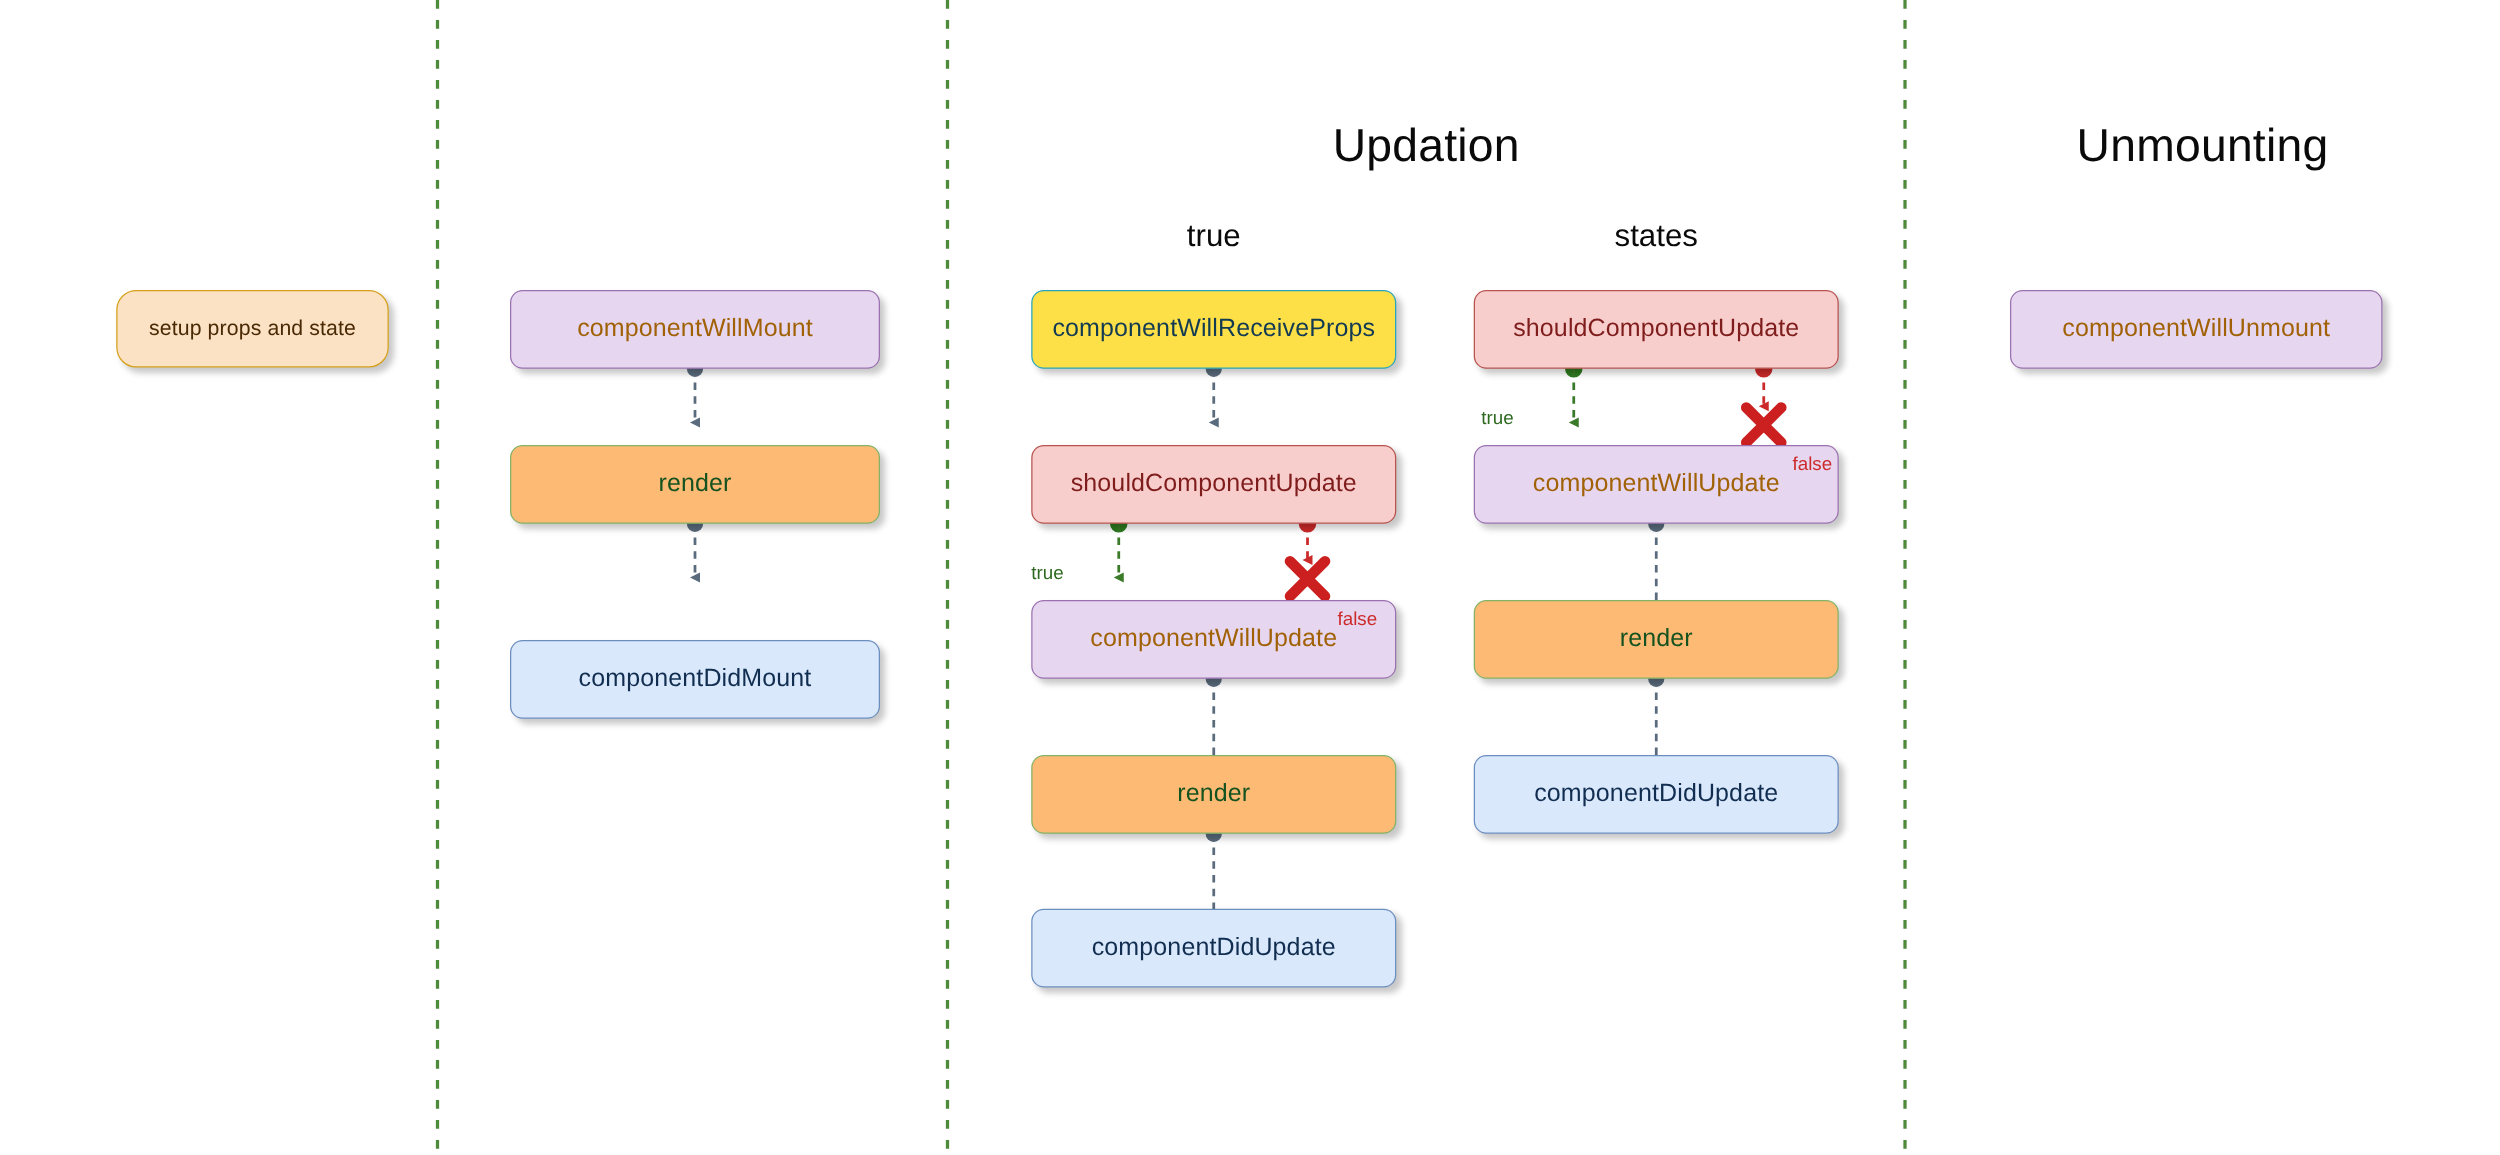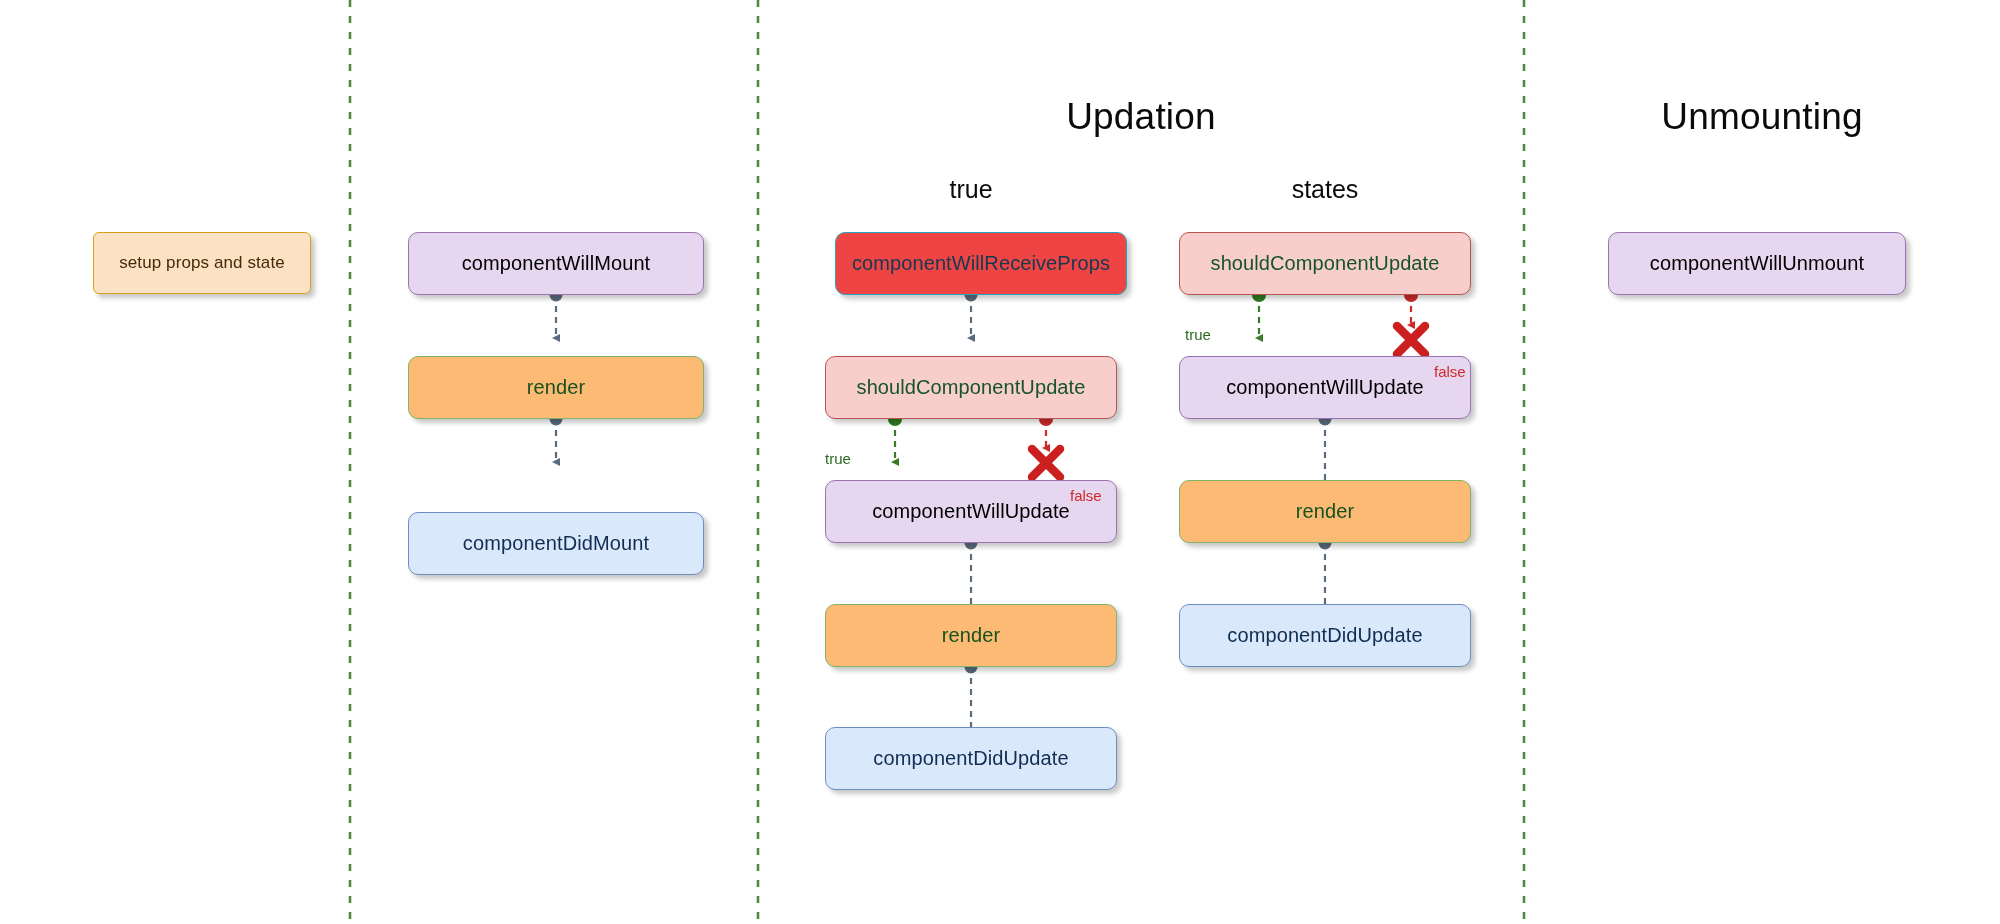--- a/index.html
+++ b/index.html
@@ -24,27 +24,27 @@
 
   
   .node{
     position:absolute;box-sizing:border-box;
     border-radius:10px;border-width:1.6px;border-style:solid;
     display:flex;align-items:center;justify-content:center;
     font-size:20px;font-weight:400;letter-spacing:.1px;
     box-shadow:4px 4px 5px rgba(0,0,0,.22);
     white-space:nowrap;
   }
-  .n-purple{background:#e6d6ef;border-color:#9b72b0;color:#000000;}
+  .n-purple{background:#e6d6ef;border-color:#9b72b0;color:#a16207;}
   .n-green {background:#fdba74;border-color:#82b366;color:#14521f;}
   .n-blue  {background:#dae8fc;border-color:#6c8ebf;color:#112e51;}
-  .n-cyan  {background:#ef4444;border-color:#27a5bd;color:#123a52;margin-left:10px;}
-  .n-red   {background:#f8cecc;border-color:#b85450;color:#14532d;}
+  .n-cyan  {background:#fde047;border-color:#27a5bd;color:#123a52;}
+  .n-red   {background:#f8cecc;border-color:#b85450;color:#7f1d1d;}
   .n-orange{background:#fbe2c4;border-color:#d6a019;color:#4a2a05;
-            font-size:17px;border-radius:6px;}
+            font-size:17px;border-radius:16px;}
 
   
   .branch-label{
     position:absolute;font-size:15px;white-space:nowrap;
   }
   .lbl-true {color:#2d6a20;}
   .lbl-false{color:#cc2a2a;margin-top:35px;}
 </style>
 </head>
 <body>

